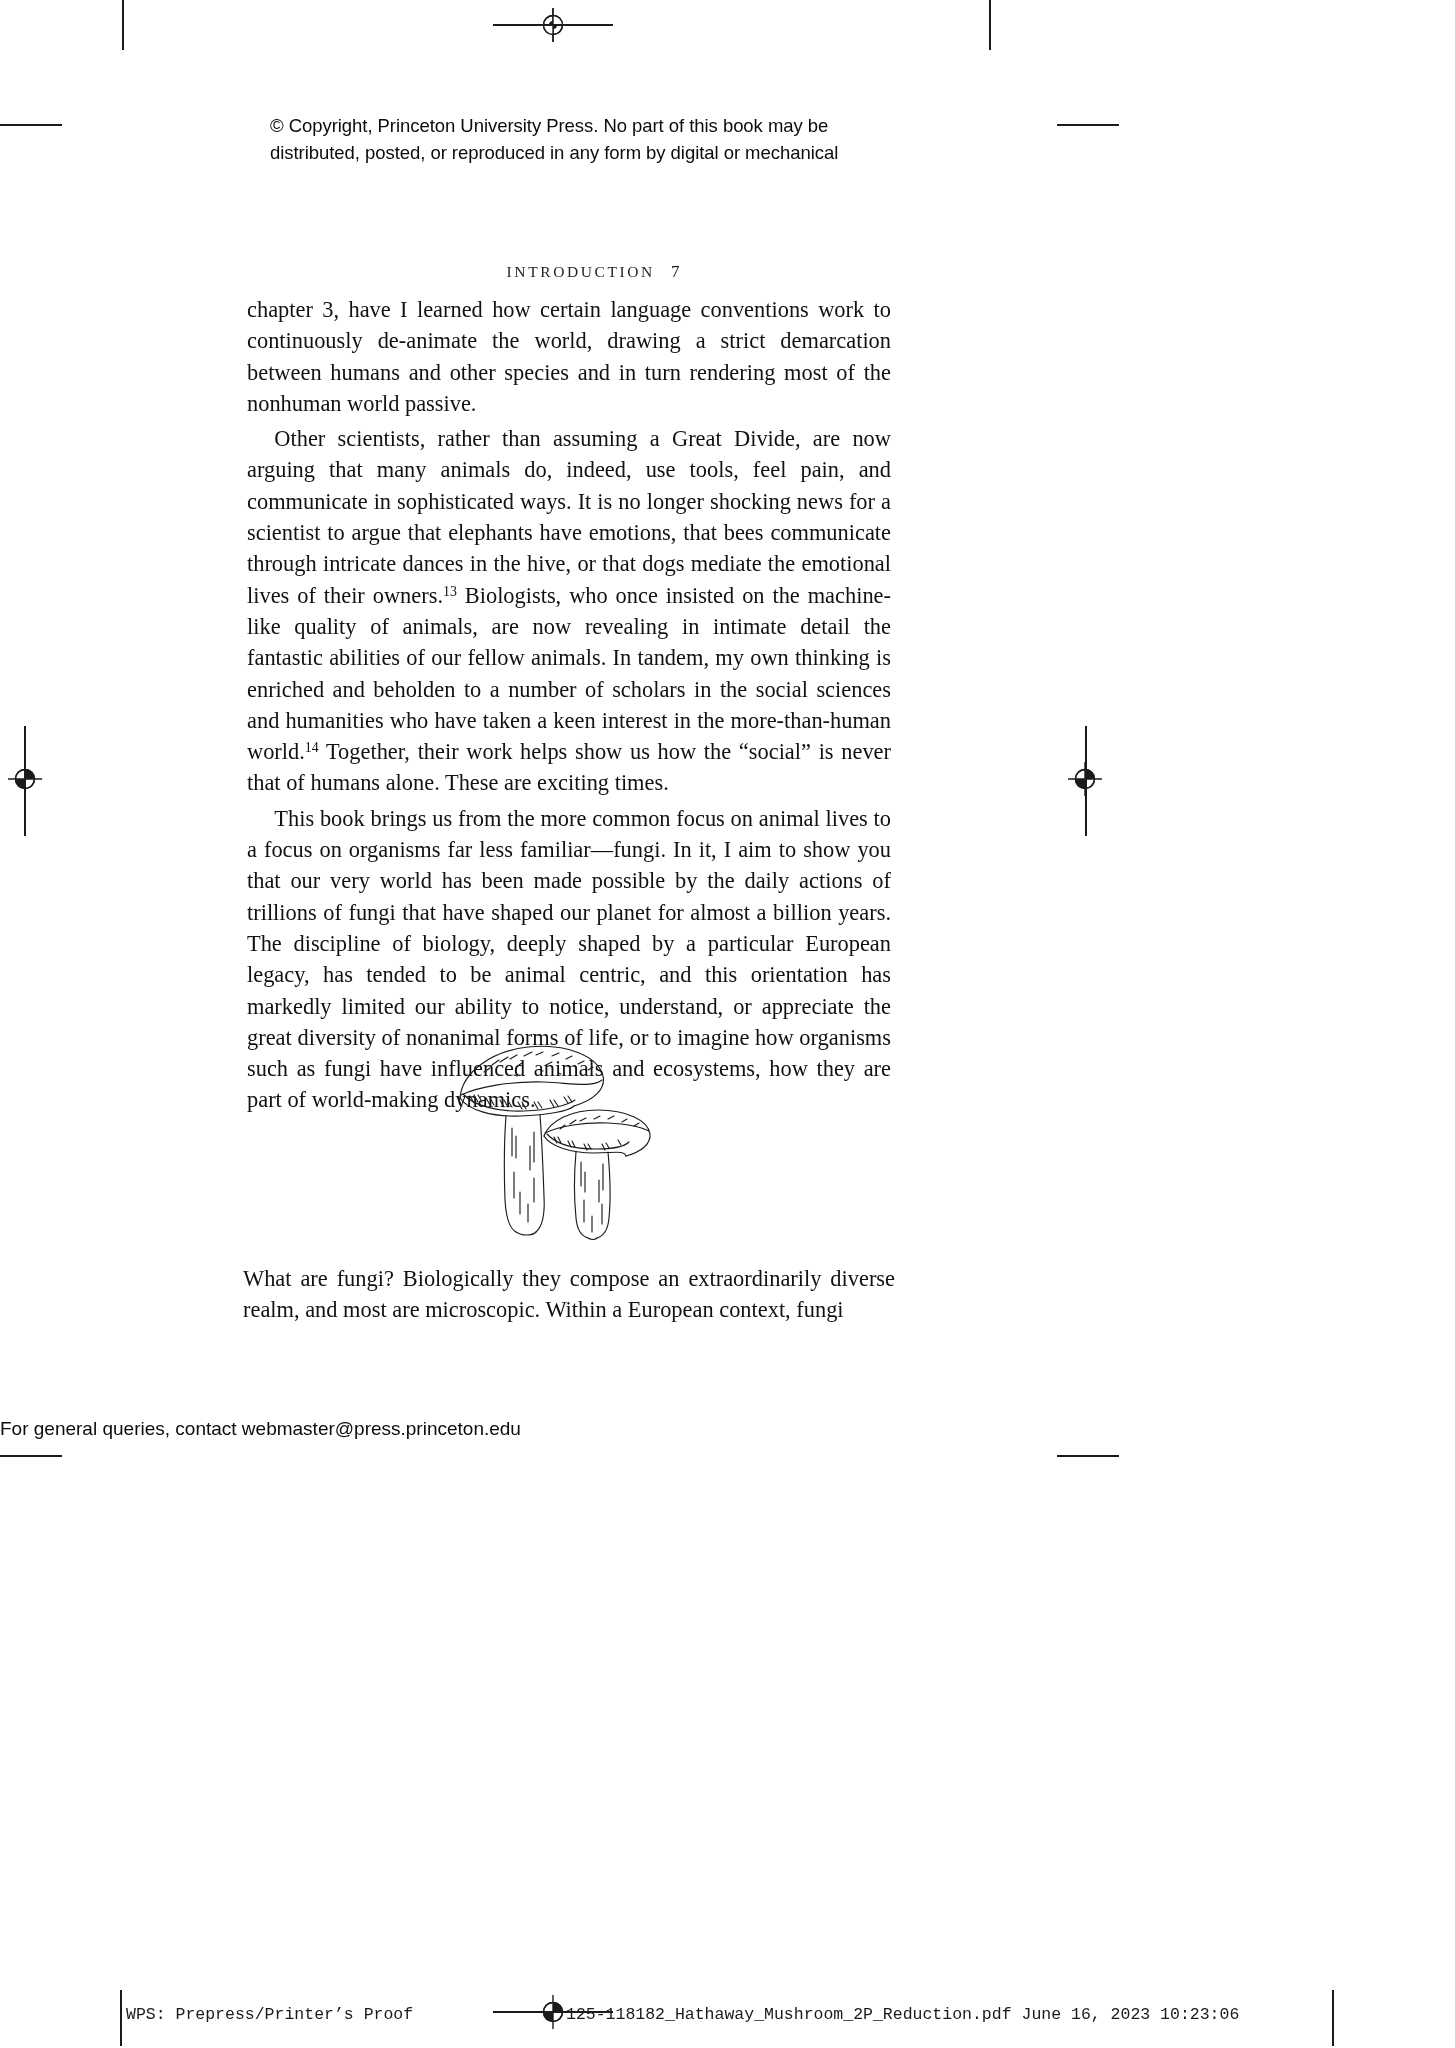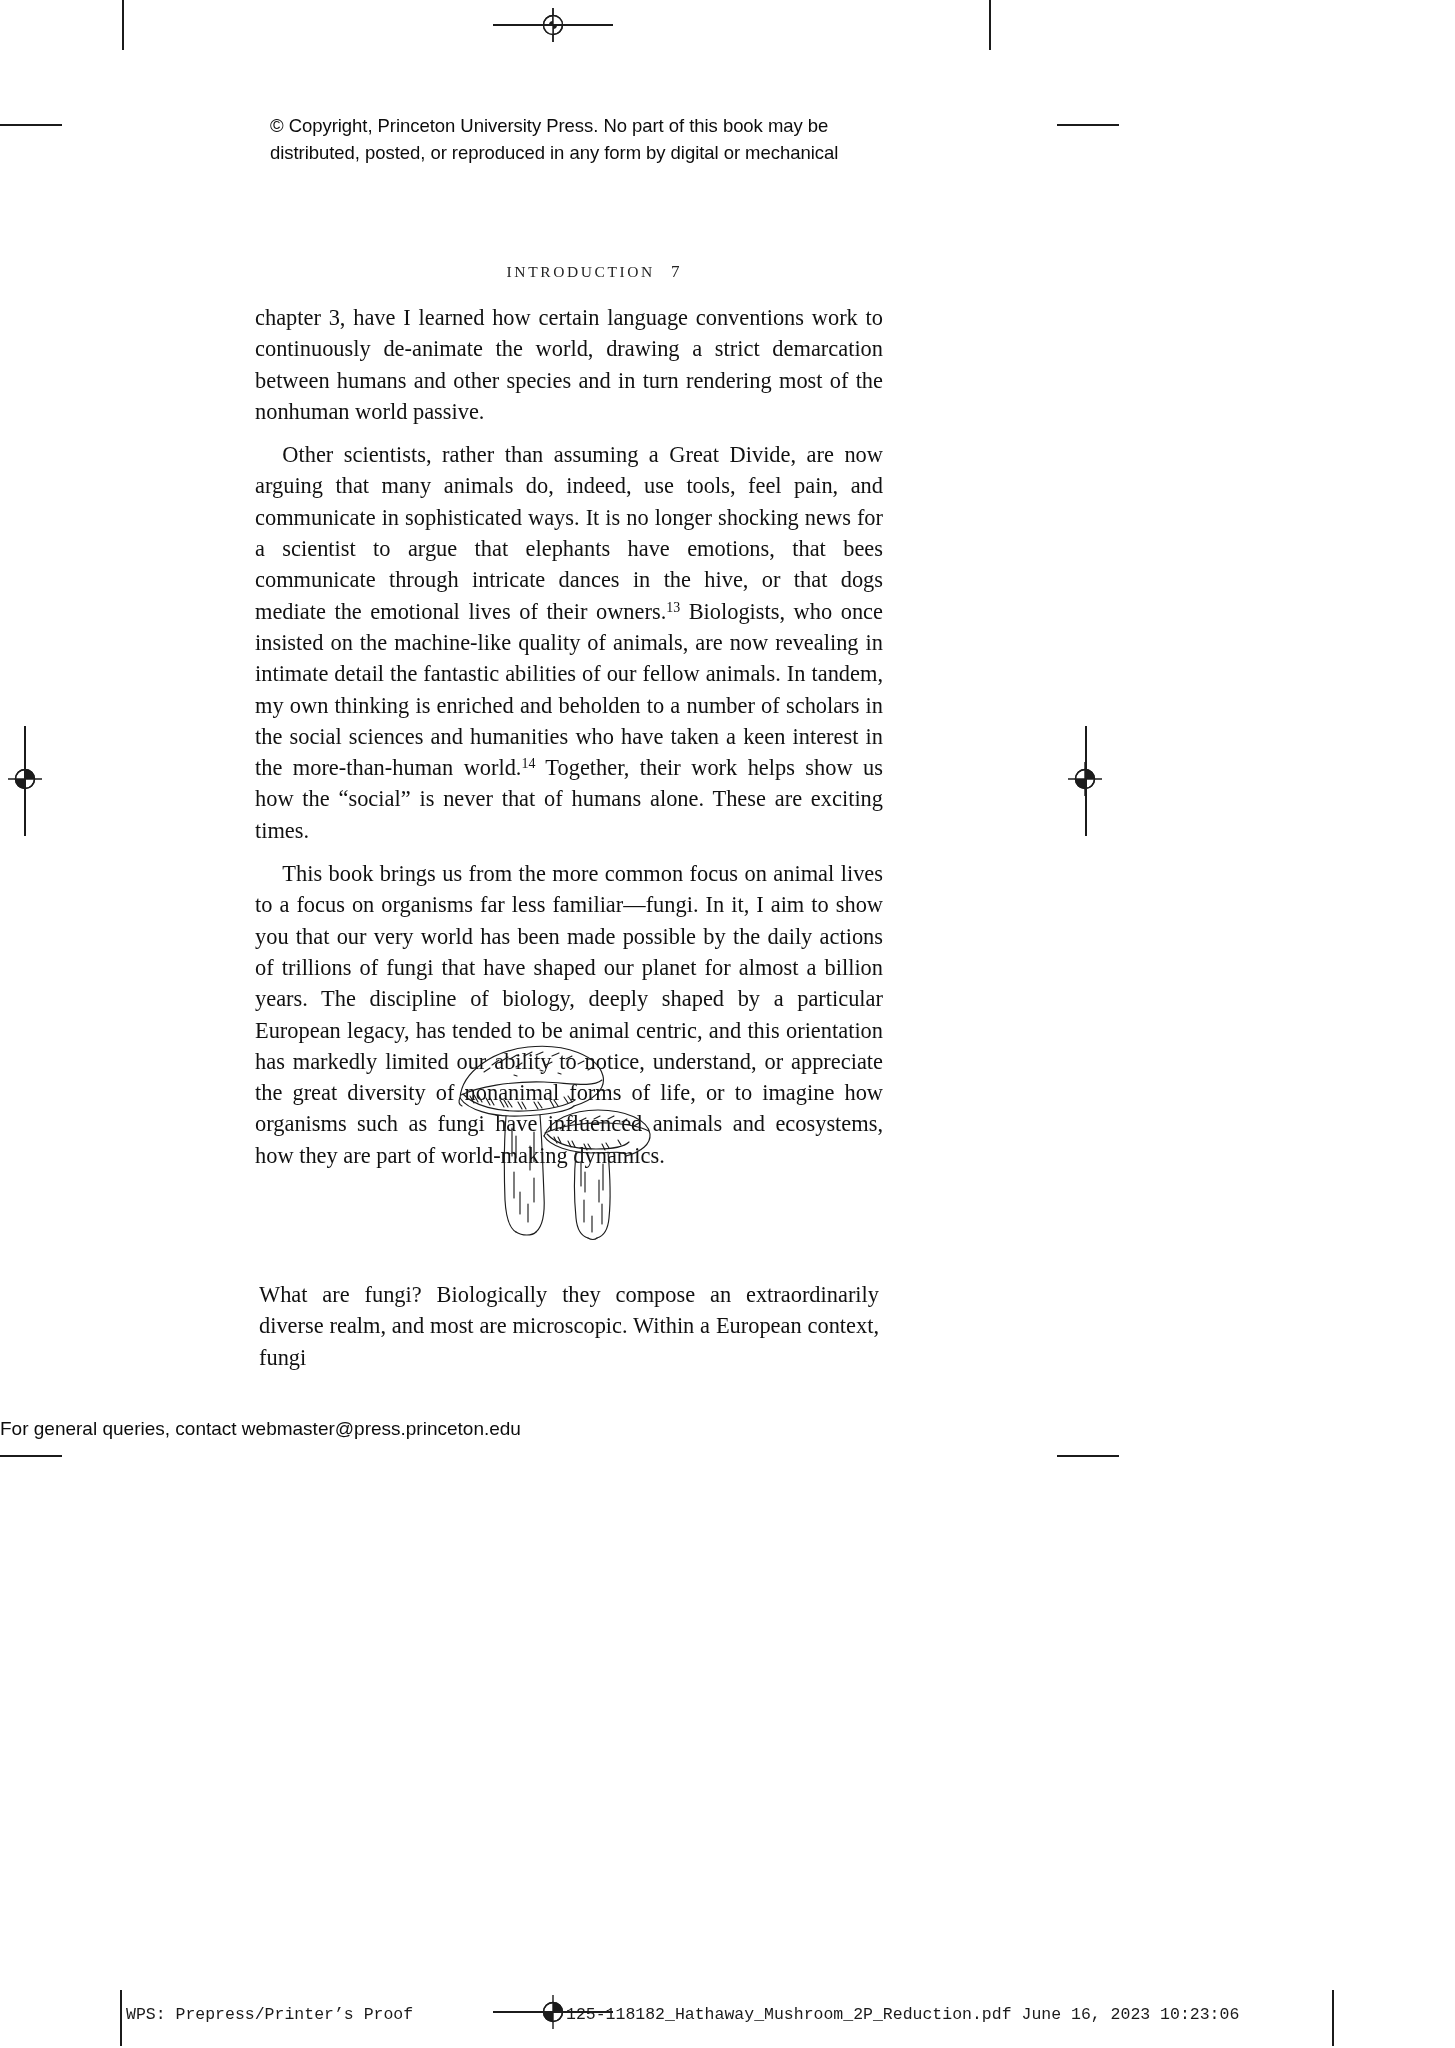--- a/index.html
+++ b/index.html
@@ -76,21 +76,21 @@
     left: 243px;
     top: 290px;
     width: 652px;
     font-family: "Liberation Serif", serif;
     font-size: 22.4px;
     line-height: 31.3px;
     color: #111111;
     text-align: justify;
   }
   .textblock p {
-    margin: 12px;
+    margin: 4px;
     text-indent: 0;
     hyphens: none;
   }
   .textblock p.indent {
     text-indent: 1.22em;
   }
   .textblock sup {
     font-size: 0.62em;
     vertical-align: 0.52em;
     line-height: 0;
@@ -111,21 +111,21 @@
     position: absolute;
     left: 243px;
     top: 1263px;
     width: 652px;
     font-family: "Liberation Serif", serif;
     font-size: 22.4px;
     line-height: 31.3px;
     color: #111111;
     text-align: justify;
   }
-  .textblock-after p { margin: 16px; }
+  .textblock-after p { margin: 0; }
 
   
   .page-footer {
     position: absolute;
     left: 0;
     top: 1418px;
     width: 1455px;
     font-family: "Liberation Sans", sans-serif;
     font-size: 19px;
     color: #0c0c0c;

